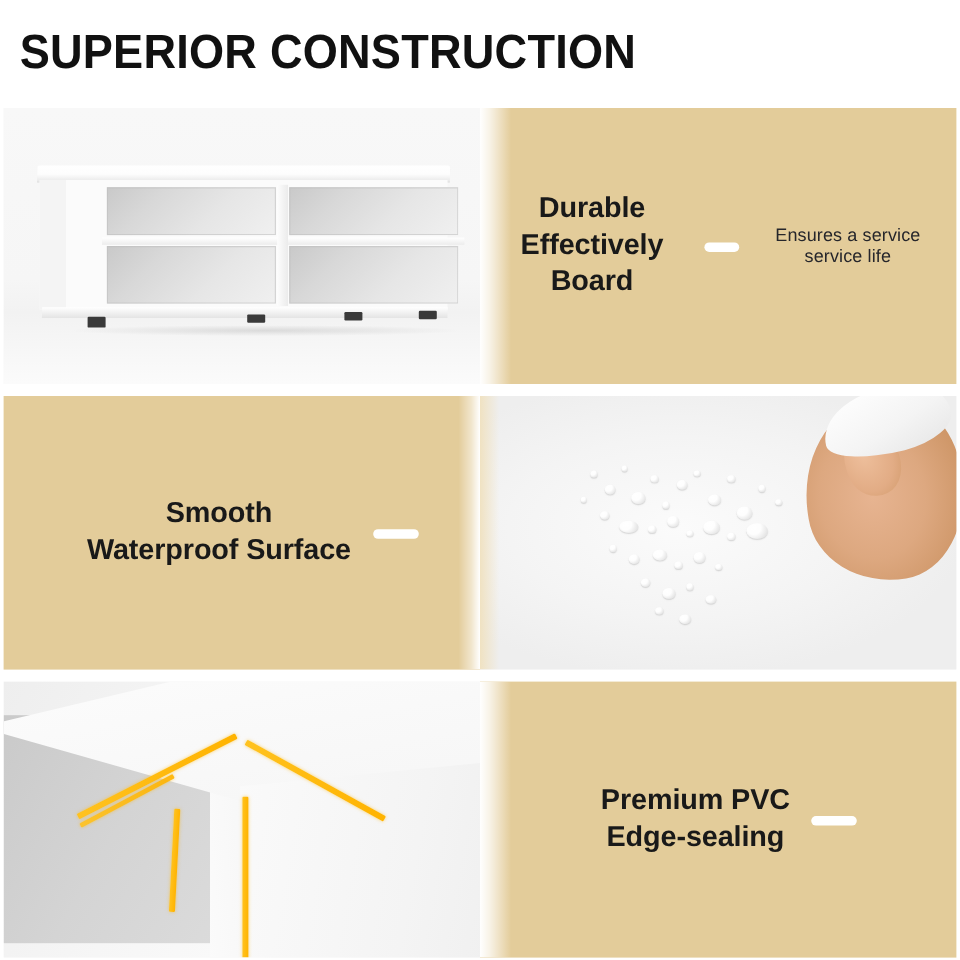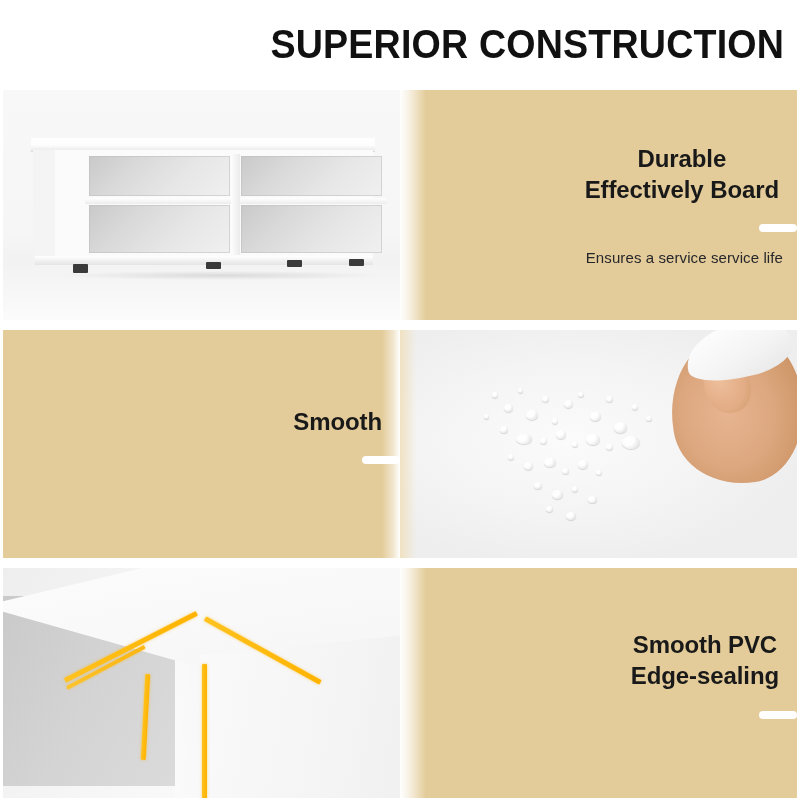--- a/index.html
+++ b/index.html
@@ -25,21 +25,21 @@
 
   
   .title-bar {
     position: absolute;
     top: 0;
     left: 0;
     width: 800px;
     height: 88px;
     display: flex;
     align-items: center;
-    justify-content: flex-end;
+    justify-content: flex-start;
     background: #ffffff;
   }
   .title {
     font-family: "Liberation Sans Narrow", "Liberation Sans", sans-serif;
     font-size: 40px;
     font-weight: 700;
     letter-spacing: 0.2px;
     color: #111111;
     text-align: center;
     margin: 0;
@@ -71,22 +71,22 @@
     width: 50%;
     height: 100%;
     position: relative;
     overflow: hidden;
   }
 
   
   .text-panel {
     background: #e3cc9a;
     display: flex;
-    flex-direction: column;
-    align-items: flex-end;
+    flex-direction: row;
+    align-items: center;
     justify-content: center;
   }
   .text-panel.fade-left::before {
     content: "";
     position: absolute;
     left: 0; top: 0; bottom: 0;
     width: 26px;
     background: linear-gradient(to right, #ffffff 0%, rgba(255,255,255,0.75) 32%, rgba(227,204,154,0) 100%);
     z-index: 3;
   }
@@ -389,20 +389,21 @@
         <p class="panel-sub">Ensures a service service life</p>
       </div>
 
     </div>
 
     <div class="row row2">
 
       <div class="cell text-panel fade-right">
         <div class="panel-heading">
           <span>Smooth</span><br>
+          <span>Waterproof Surface</span>
         </div>
         <div class="divider-pill"></div>
       </div>
 
       <div class="cell img-cell">
         <div class="water-scene">
           <div class="drop" style="left:92px;  top:62px;  width:6px;  height:6px;"></div>
           <div class="drop" style="left:104px; top:74px;  width:9px;  height:8px;"></div>
           <div class="drop" style="left:118px; top:58px;  width:5px;  height:5px;"></div>
           <div class="drop" style="left:126px; top:80px;  width:12px; height:10px;"></div>
@@ -455,21 +456,21 @@
           <div class="seal s-topleft"></div>
           <div class="seal s-topright"></div>
           <div class="seal s-vert"></div>
           <div class="seal s-innerleft"></div>
           <div class="seal s-innerdiag"></div>
         </div>
       </div>
 
       <div class="cell text-panel fade-left">
         <div class="panel-heading">
-          <span>Smooth PVC</span><br>
+          <span>Premium PVC</span><br>
           <span>Edge-sealing</span>
         </div>
         <div class="divider-pill"></div>
       </div>
 
     </div>
 
   </div>
 </div>
 

